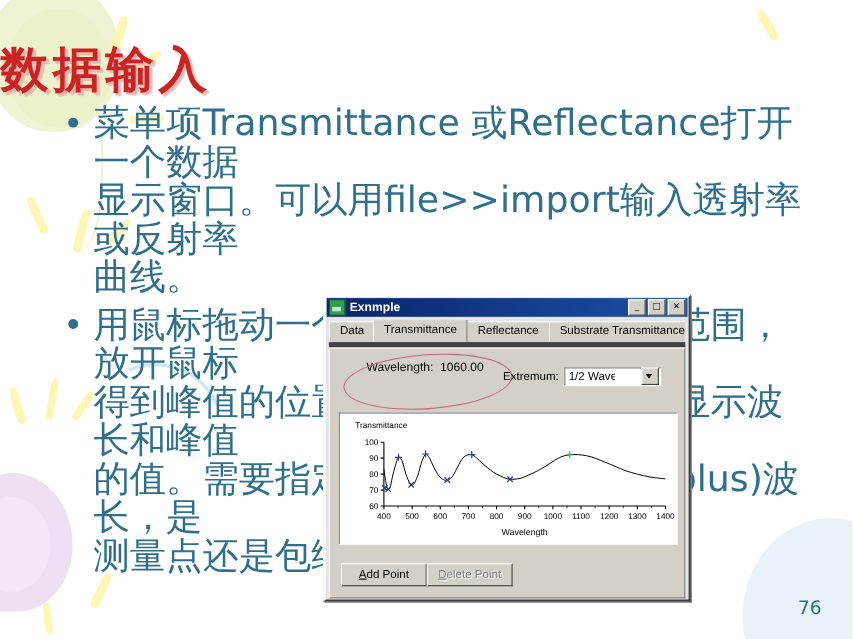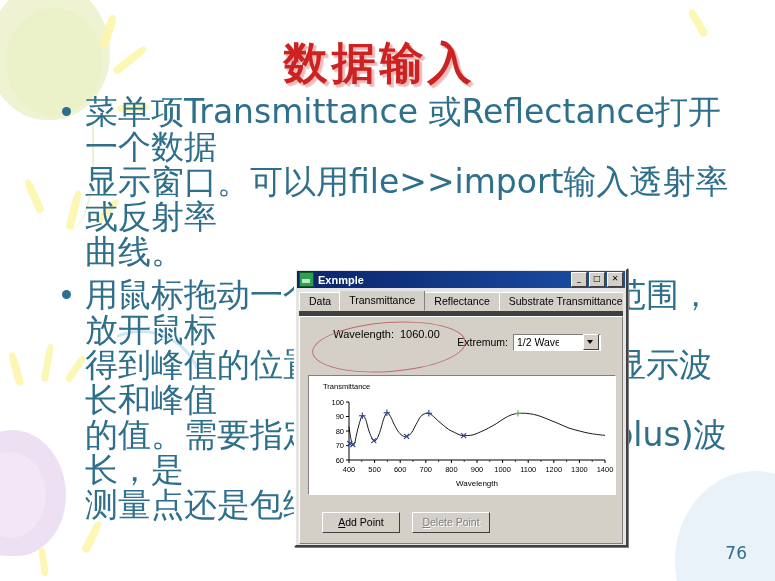--- a/index.html
+++ b/index.html
@@ -83,21 +83,21 @@
   .r8 { left: 44px;  top: 344px; width: 7px;  height: 38px; transform: rotate(10deg); border-radius: 50% 50% 6px 6px; }
   .r9 { left: 72px;  top: 354px; width: 7px;  height: 30px; transform: rotate(34deg); border-radius: 50% 50% 6px 6px; }
   .r10{ left: 88px;  top: 520px; width: 8px;  height: 34px; transform: rotate(26deg); border-radius: 50% 50% 6px 6px; }
   .r11{ left: 40px;  top: 548px; width: 7px;  height: 28px; transform: rotate(-8deg); border-radius: 50% 50% 6px 6px; }
   .r12{ left: 694px; top: 8px;   width: 8px;  height: 30px; transform: rotate(-30deg); border-radius: 50% 50% 6px 6px; }
 
   
   .slide-title {
     position: absolute;
     left: 0; right: 16px; top: 34px;
-    text-align: center;
+    text-align: left;
     font-family: "DejaVu Sans", sans-serif;
     font-size: 44px;
     font-weight: bold;
     color: #cc2222;
     letter-spacing: 4px;
     text-shadow: 2px 2px 0 #f0b9b9, 3px 3px 1px rgba(150,40,40,.25);
   }
 
   
   .body {
@@ -310,22 +310,21 @@
     background: #ffffff;
     border: 1px solid;
     border-color: #808080 #ffffff #ffffff #808080;
   }
 
   
   .btnrow {
     position: absolute;
     left: 10px; bottom: 10px;
     display: flex;
-    gap: 12px;
-    margin-left: 12px;
+    gap: 0;
   }
   .btn {
     min-width: 78px;
     height: 21px;
     line-height: 19px;
     text-align: center;
     font-size: 10.5px;
     background: #d4d0c8;
     border: 1px solid;
     border-color: #ffffff #404040 #404040 #ffffff;

